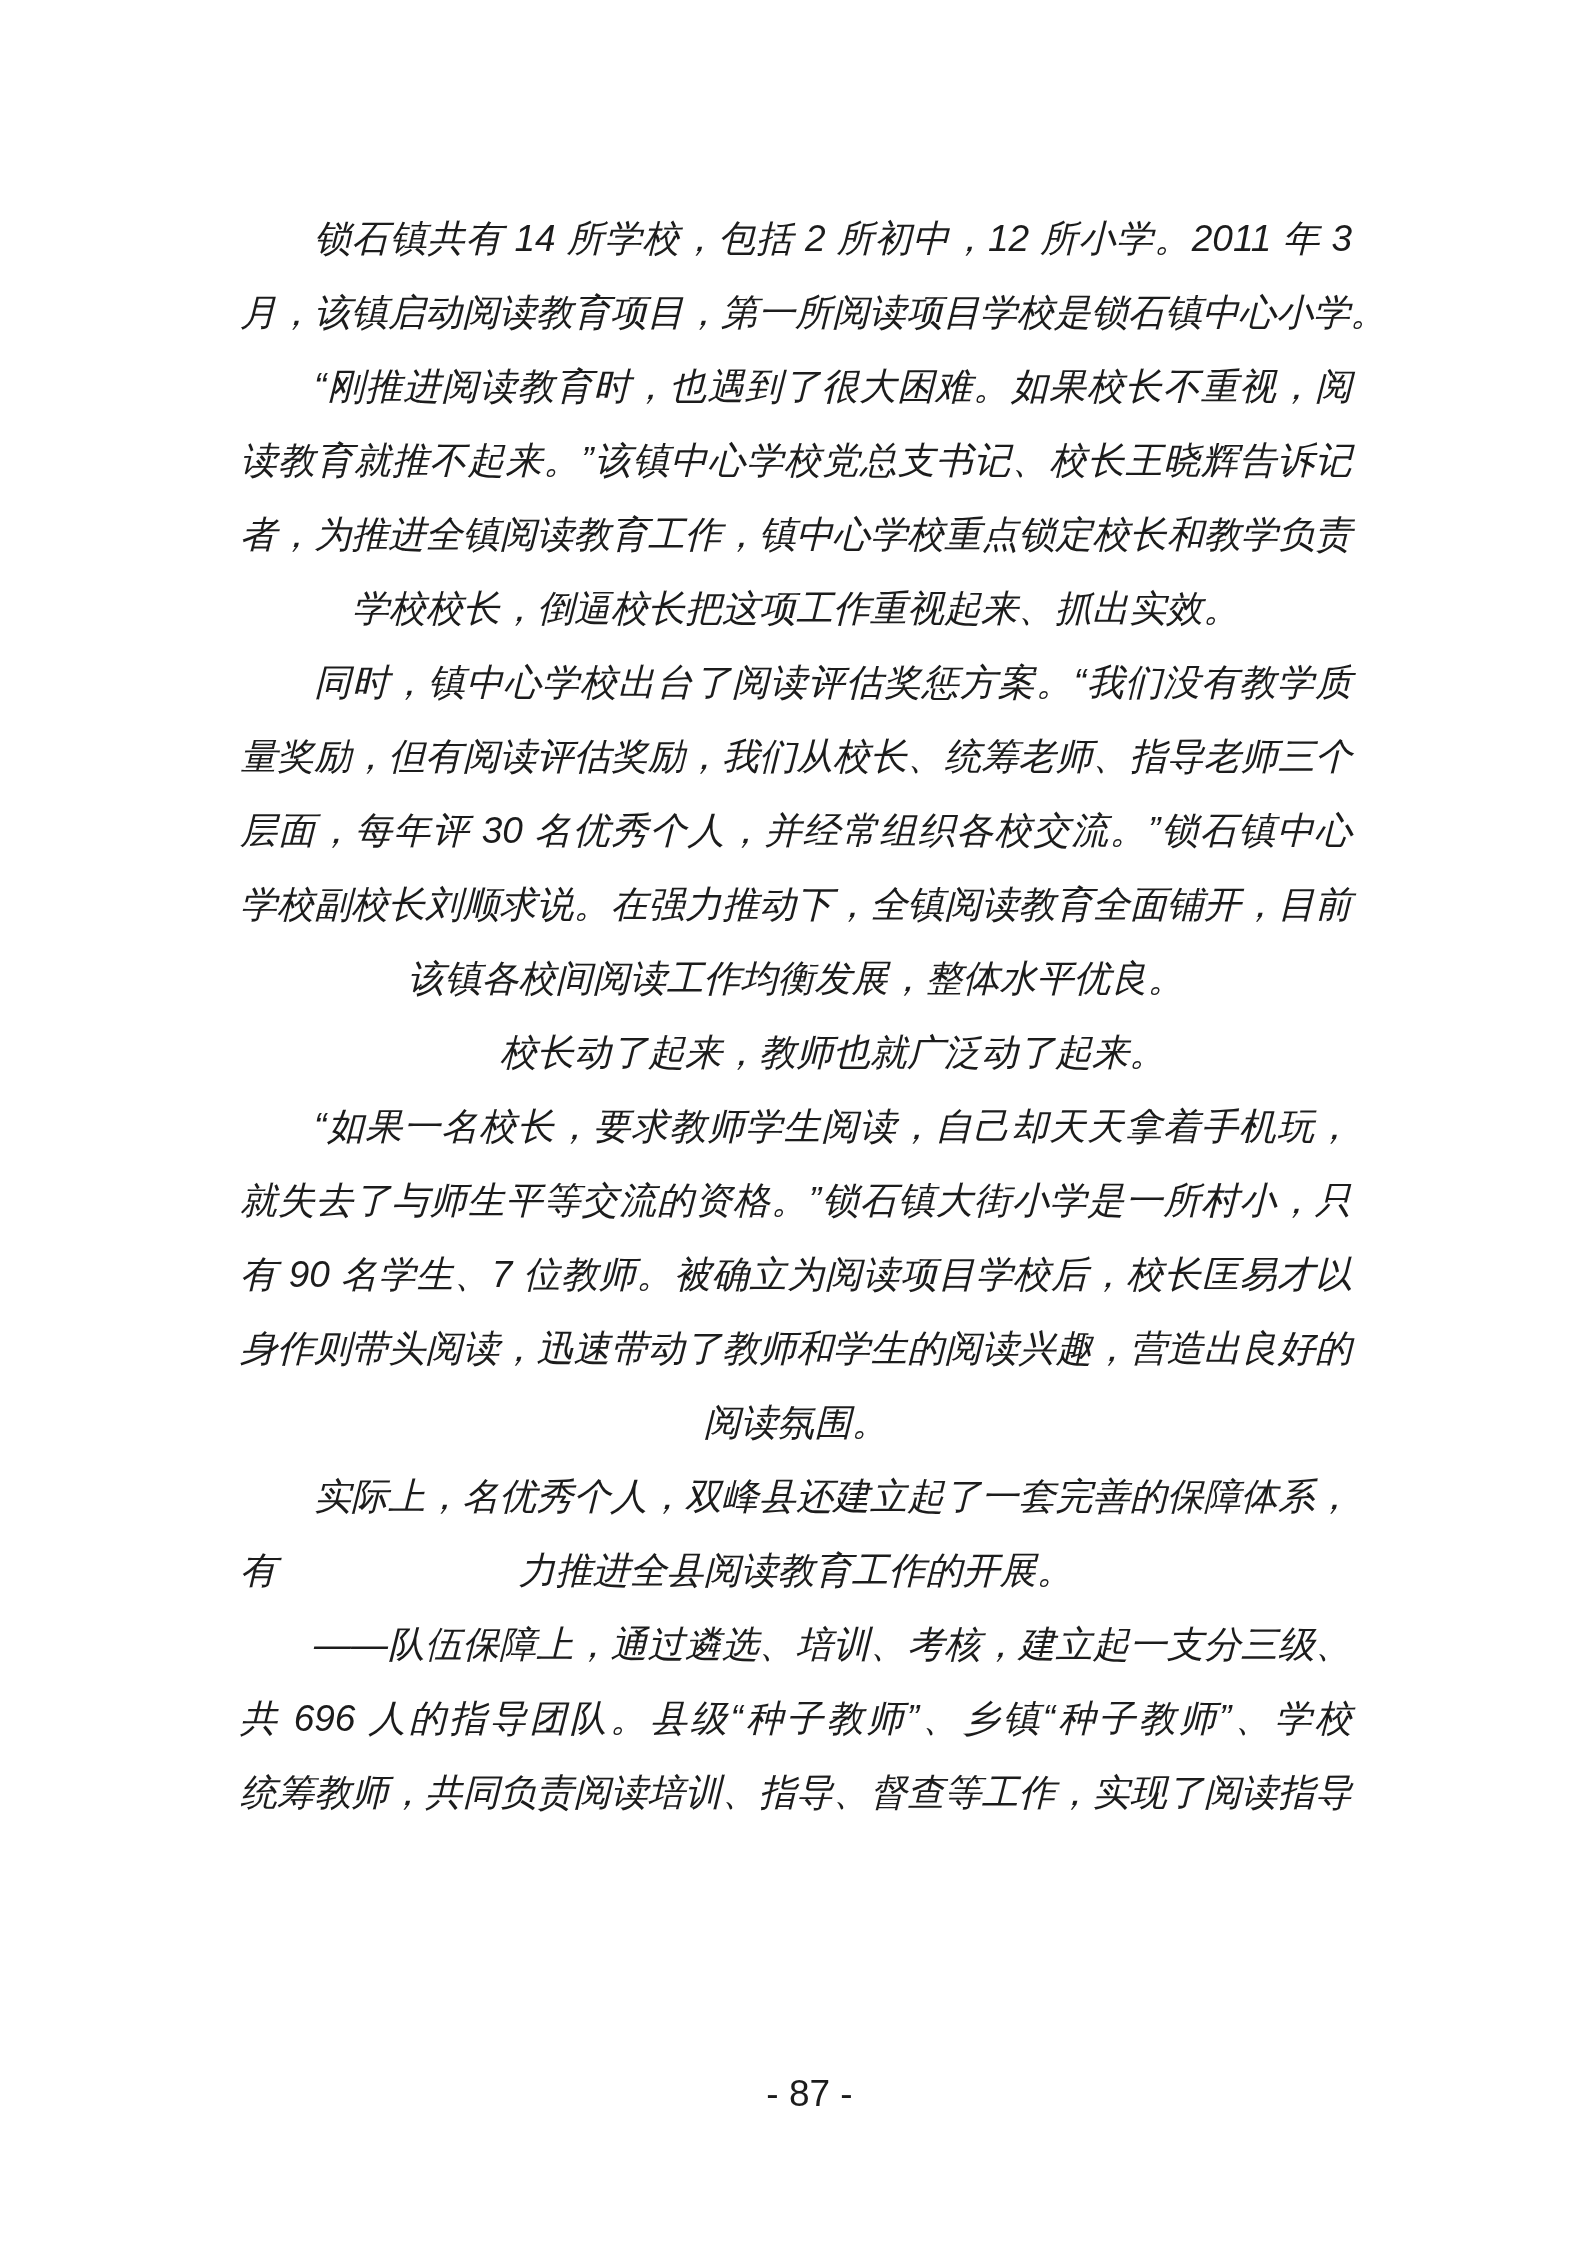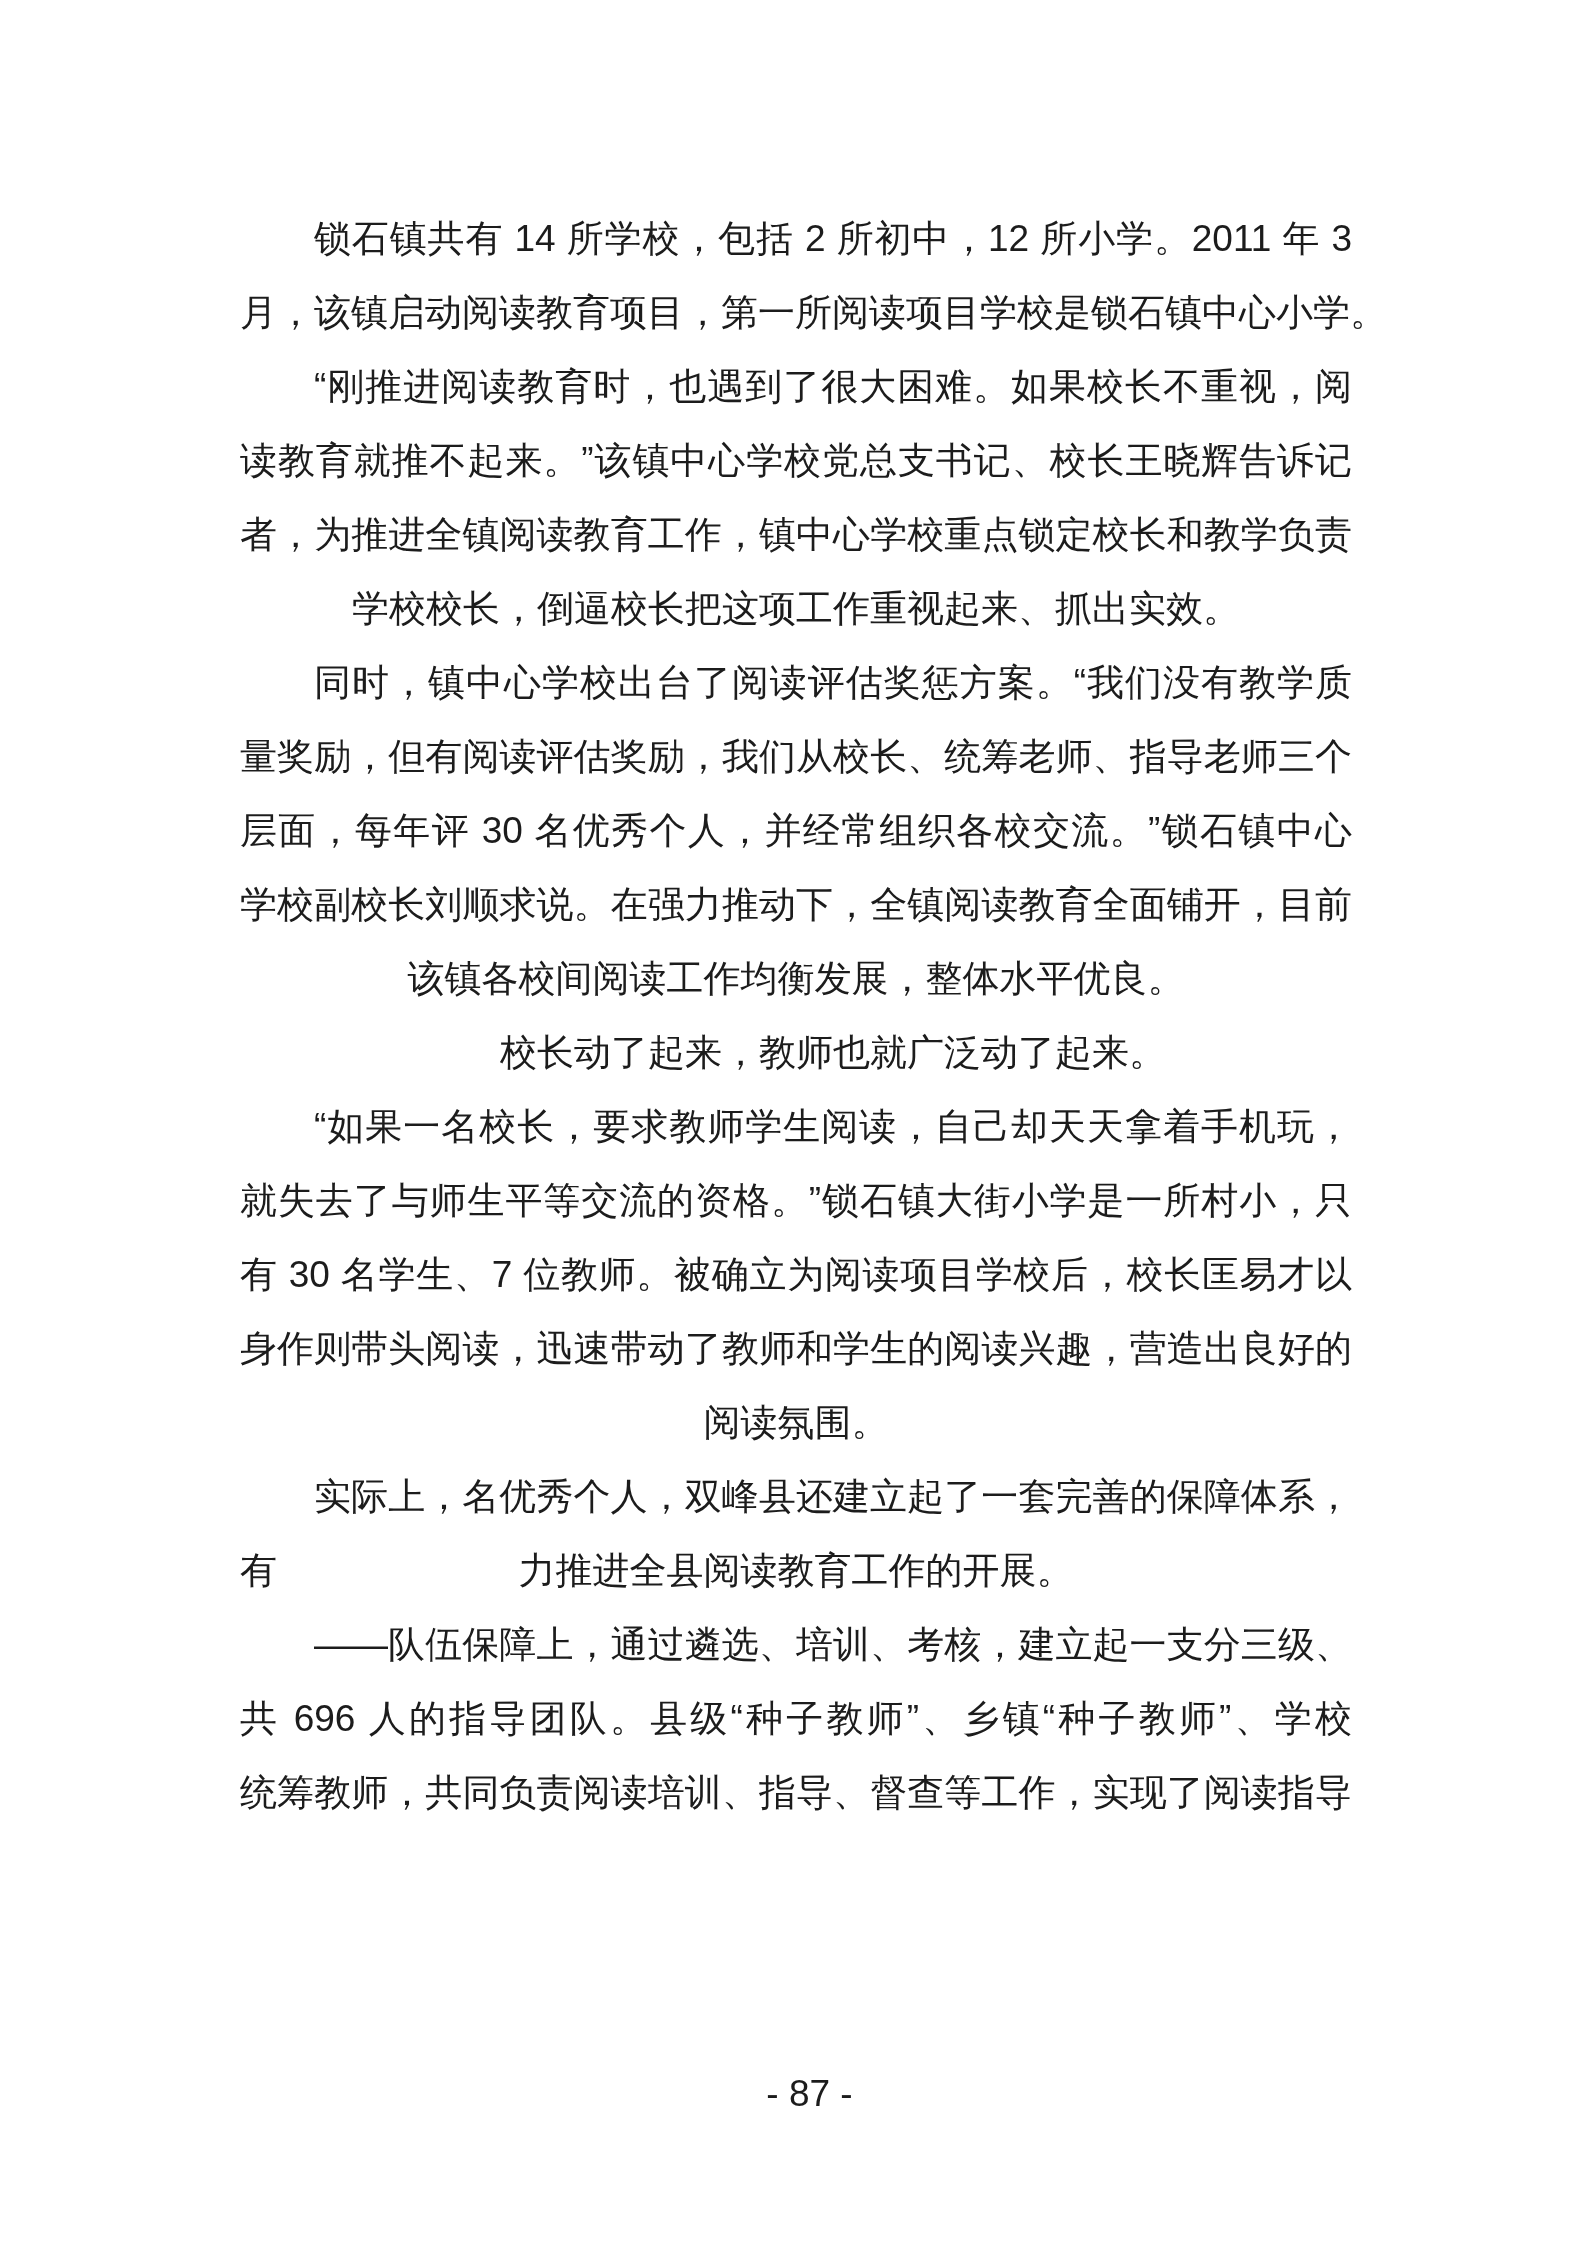--- a/index.html
+++ b/index.html
@@ -14,21 +14,21 @@
     background: #ffffff;
     overflow: hidden;
     font-family: "Liberation Sans", "DejaVu Sans", serif;
   }
   .content {
     position: absolute;
     left: 240px;
     top: 202px;
     width: 1112px;
   }
-  .para { margin: 0; padding: 0; }
+  .para { margin: 0; padding: 0; font-style: italic; }
   .line {
     height: 74px;
     line-height: 74px;
     font-size: 37px;
     color: #1c1c1c;
     letter-spacing: 0;
     white-space: nowrap;
     text-align: center;
   }
   .line.just {
@@ -73,21 +73,21 @@
         <div class="line just">层面，每年评 30 名优秀个人，并经常组织各校交流。”锁石镇中心</div>
         <div class="line just">学校副校长刘顺求说。在强力推动下，全镇阅读教育全面铺开，目前</div>
         <div class="line">该镇各校间阅读工作均衡发展，整体水平优良。</div>
       </div>
       <div class="para">
         <div class="line ind">校长动了起来，教师也就广泛动了起来。</div>
       </div>
       <div class="para">
         <div class="line just ind">“如果一名校长，要求教师学生阅读，自己却天天拿着手机玩，</div>
         <div class="line just">就失去了与师生平等交流的资格。”锁石镇大街小学是一所村小，只</div>
-        <div class="line just">有 30 名学生、7 位教师。被确立为阅读项目学校后，校长匡易才以</div>
+        <div class="line just">有 90 名学生、7 位教师。被确立为阅读项目学校后，校长匡易才以</div>
         <div class="line just">身作则带头阅读，迅速带动了教师和学生的阅读兴趣，营造出良好的</div>
         <div class="line">阅读氛围。</div>
       </div>
       <div class="para">
         <div class="line just ind">实际上，名优秀个人，双峰县还建立起了一套完善的保障体系，有</div>
         <div class="line">力推进全县阅读教育工作的开展。</div>
       </div>
       <div class="para">
         <div class="line just ind">——队伍保障上，通过遴选、培训、考核，建立起一支分三级、</div>
         <div class="line just">共 696 人的指导团队。县级“种子教师”、乡镇“种子教师”、学校</div>

